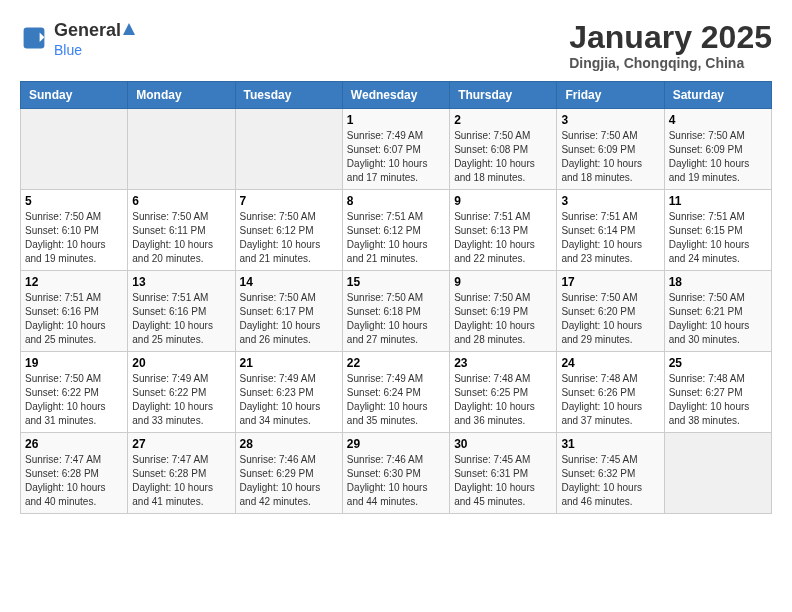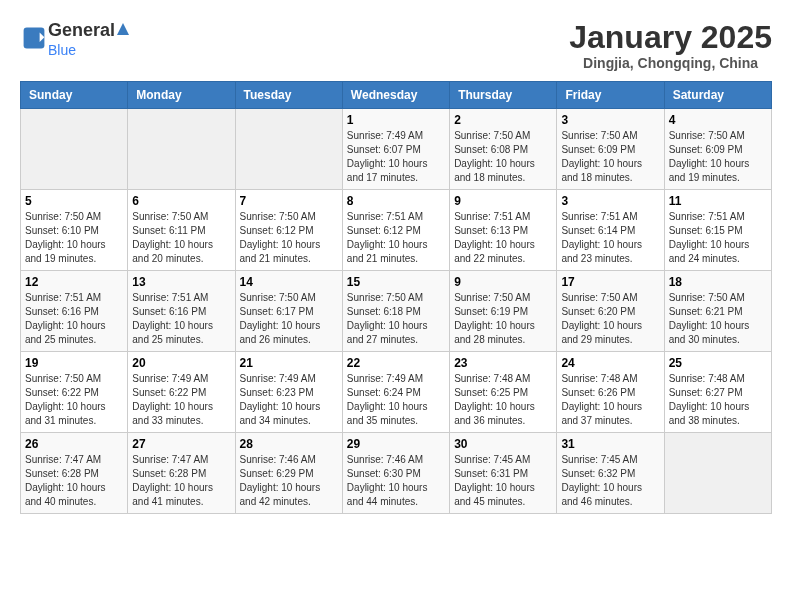--- a/index.html
+++ b/index.html
@@ -12,39 +12,39 @@
     }
     .header-area {
       display: flex;
       justify-content: space-between;
       align-items: flex-start;
       margin-bottom: 10px;
     }
     .logo {
       display: flex;
       align-items: center;
-      gap: 2px;
+      gap: 8px;
     }
     .logo-text-general {
       font-size: 18px;
       font-weight: bold;
       color: #333;
     }
     .logo-text-blue {
       font-size: 14px;
       font-weight: normal;
       color: #3b82f6;
     }
     .logo-icon {
       width: 24px;
       height: 24px;
       margin-left: 2px;
     }
     .title-area {
-      text-align: center;
+      text-align: left;
     }
     .calendar-title {
       font-size: 32px;
       font-weight: bold;
       color: #333;
       line-height: 1.1;
     }
     .calendar-subtitle {
       font-size: 14px;
       color: #555;

